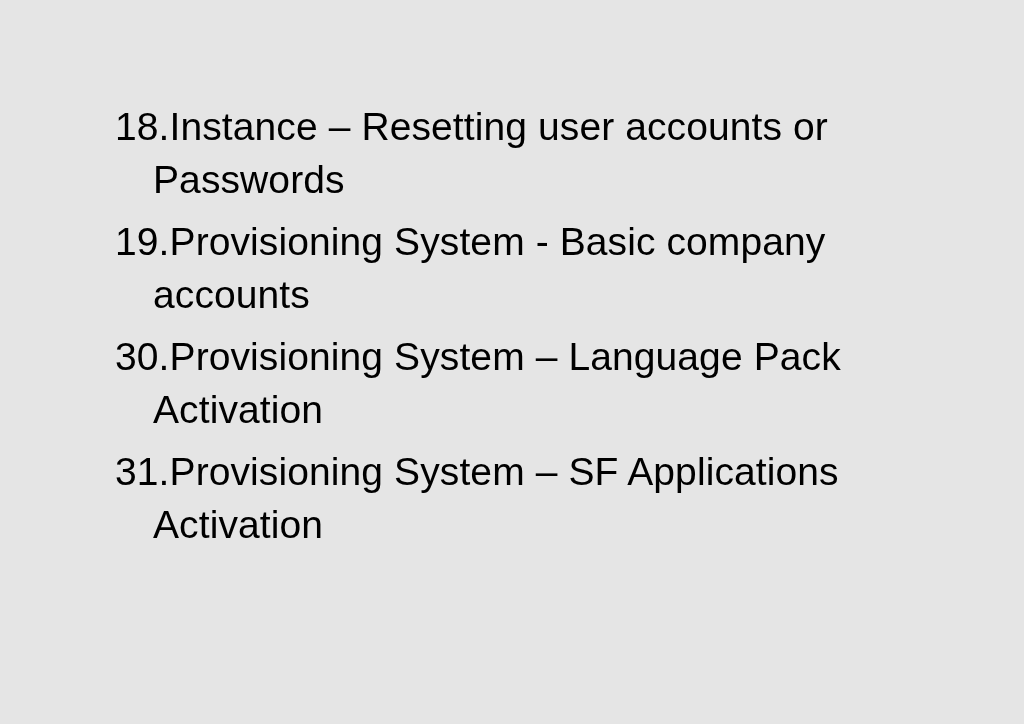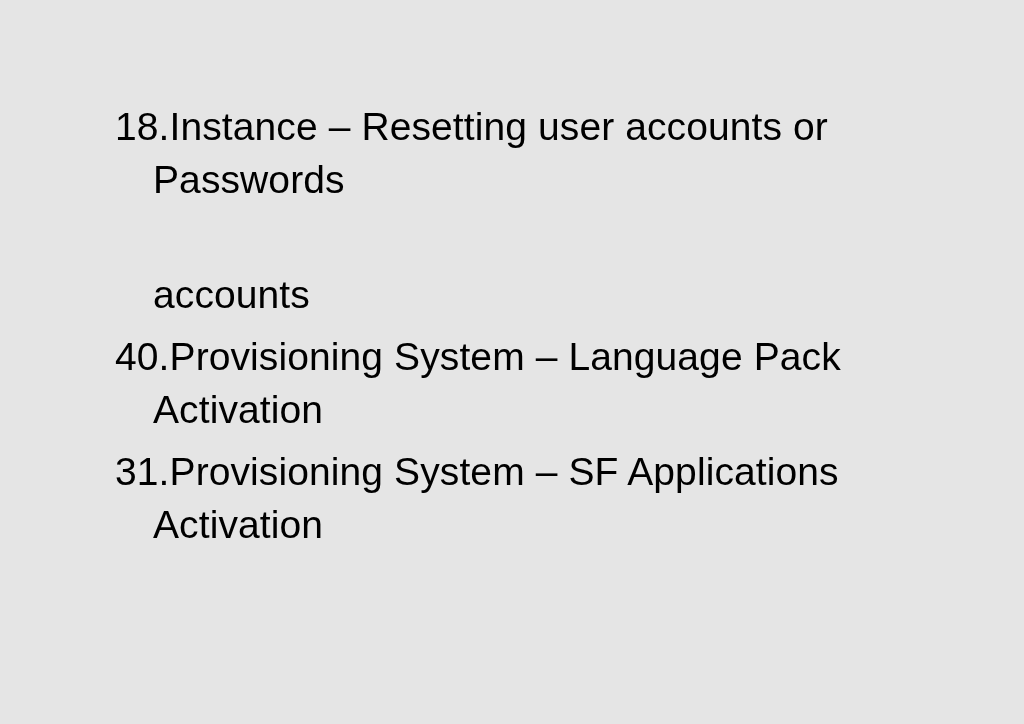--- a/index.html
+++ b/index.html
@@ -33,21 +33,22 @@
   .wrap-line { left: 133px; margin-left: 20px; }
 </style>
 </head>
 <body>
 
 <div class="slide">
 
   <div class="line num-line" style="top:105px">18.Instance – Resetting user accounts or</div>
   <div class="line wrap-line" style="top:158px">Passwords</div>
 
+  <div class="line num-line" style="top:220px">19.Provisioning System - Basic company</div>
   <div class="line wrap-line" style="top:273px">accounts</div>
 
-  <div class="line num-line" style="top:335px">40.Provisioning System – Language Pack</div>
+  <div class="line num-line" style="top:335px">30.Provisioning System – Language Pack</div>
   <div class="line wrap-line" style="top:388px">Activation</div>
 
   <div class="line num-line" style="top:450px">31.Provisioning System – SF Applications</div>
   <div class="line wrap-line" style="top:503px">Activation</div>
 
 </div>
 
 </body></html>

